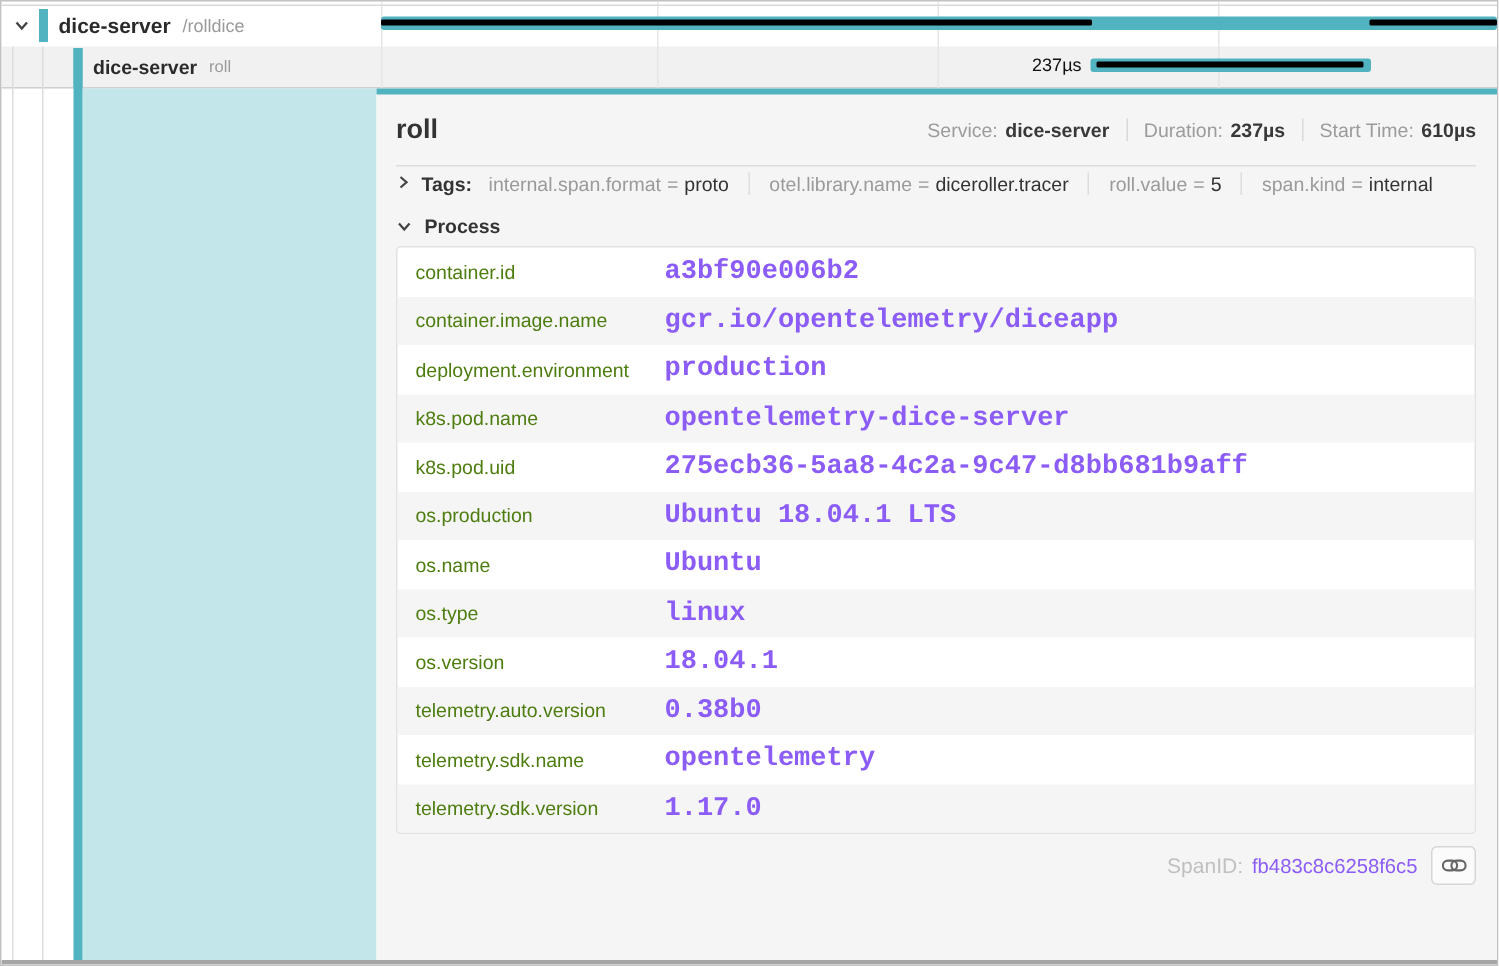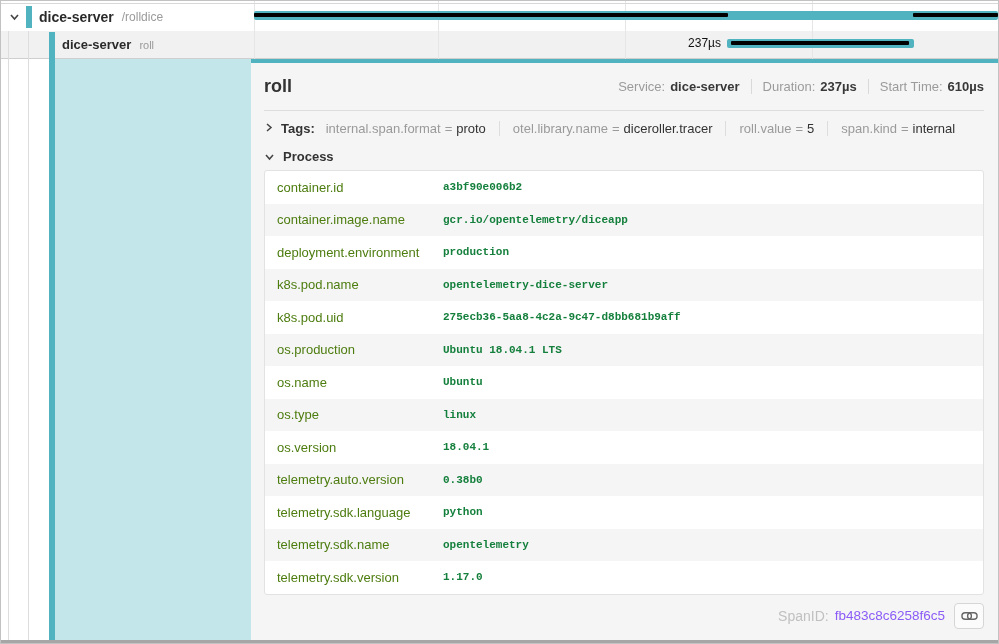--- a/index.html
+++ b/index.html
@@ -47,35 +47,35 @@
     background:#f5f5f5; border-top:4px solid #52b3c0; z-index:2; overflow:hidden;
   }
   .dh{ margin:13px 14px 0 13px; display:flex; justify-content:space-between; align-items:center; }
   .d-title{ font-size:18px; font-weight:600; color:#333; }
   .meta{ display:flex; align-items:center; font-size:13px; }
   .m-label{ color:#9b9b9b; margin-right:5px; }
   .m-value{ color:#383838; font-weight:700; }
   .m-sep{ width:1px; height:15px; background:#d9d9d9; margin:0 11px; }
   .divider{ margin:13px 14px 0 13px; border-top:1px solid #ddd; }
 
-  .tags-row{ margin:10px 14px 0 13px; display:flex; align-items:center; font-size:13px; cursor:pointer; }
+  .tags-row{ margin:4px 14px 0 13px; display:flex; align-items:center; font-size:13px; cursor:pointer; }
   .t-label{ font-weight:700; color:#333; margin:0 11px 0 8px; }
   .tag-item{ color:#9a9a9a; white-space:nowrap; }
   .tag-item .eq{ margin:0 4px; color:#9a9a9a; }
   .tag-item .tv{ color:#333; }
   .tag-item + .tag-item{ border-left:1px solid #ddd; padding-left:13px; margin-left:13px; }
 
   .process-row{ margin:13px 14px 0 13px; display:flex; align-items:center; font-size:13px; font-weight:700; color:#333; cursor:pointer; }
   .process-row span{ margin-left:8px; }
 
   .proc-table{ margin:6px 14px 0 13px; background:#fff; border:1px solid #e2e2e2; border-radius:3px; overflow:hidden; }
   .proc-row{ display:flex; align-items:center; height:32.5px; font-size:13px; }
   .proc-row:nth-child(even){ background:#f5f5f5; }
   .pk{ width:178px; padding-left:12px; color:#4d7c0f; flex-shrink:0; }
-  .pv{ font-family:"Liberation Mono", monospace; font-size:11px; font-weight:600; color:#15803d; }
+  .pv{ font-family:"Liberation Mono", monospace; font-size:18px; font-weight:600; color:#8b5cf6; }
 
   .d-footer{ margin:8px 14px 0 13px; display:flex; justify-content:flex-end; align-items:center; }
   .sid-label{ color:#c0c0c0; font-size:14px; margin-right:6px; }
   .sid-value{ color:#8b5cf6; font-size:13.5px; margin-right:9px; }
   .link-btn{ width:30px; height:26px; border:1px solid #d6d6d6; border-radius:4px; background:#fbfbfb;
              display:flex; align-items:center; justify-content:center; cursor:pointer; }
 
   .bottom-line{ position:absolute; left:0; top:639px; width:997px; height:3px; background:#a6a6a6; z-index:5; }
 </style>
 </head>
@@ -205,24 +205,20 @@
         </div>
       <div class="proc-row">
           <span class="pk">os.version</span>
           <span class="pv">18.04.1</span>
         </div>
       <div class="proc-row">
           <span class="pk">telemetry.auto.version</span>
           <span class="pv">0.38b0</span>
         </div>
       <div class="proc-row">
-          <span class="pk">telemetry.sdk.language</span>
-          <span class="pv">python</span>
-        </div>
-      <div class="proc-row">
           <span class="pk">telemetry.sdk.name</span>
           <span class="pv">opentelemetry</span>
         </div>
       <div class="proc-row">
           <span class="pk">telemetry.sdk.version</span>
           <span class="pv">1.17.0</span>
         </div>
     </div>
 
     <div class="d-footer">

